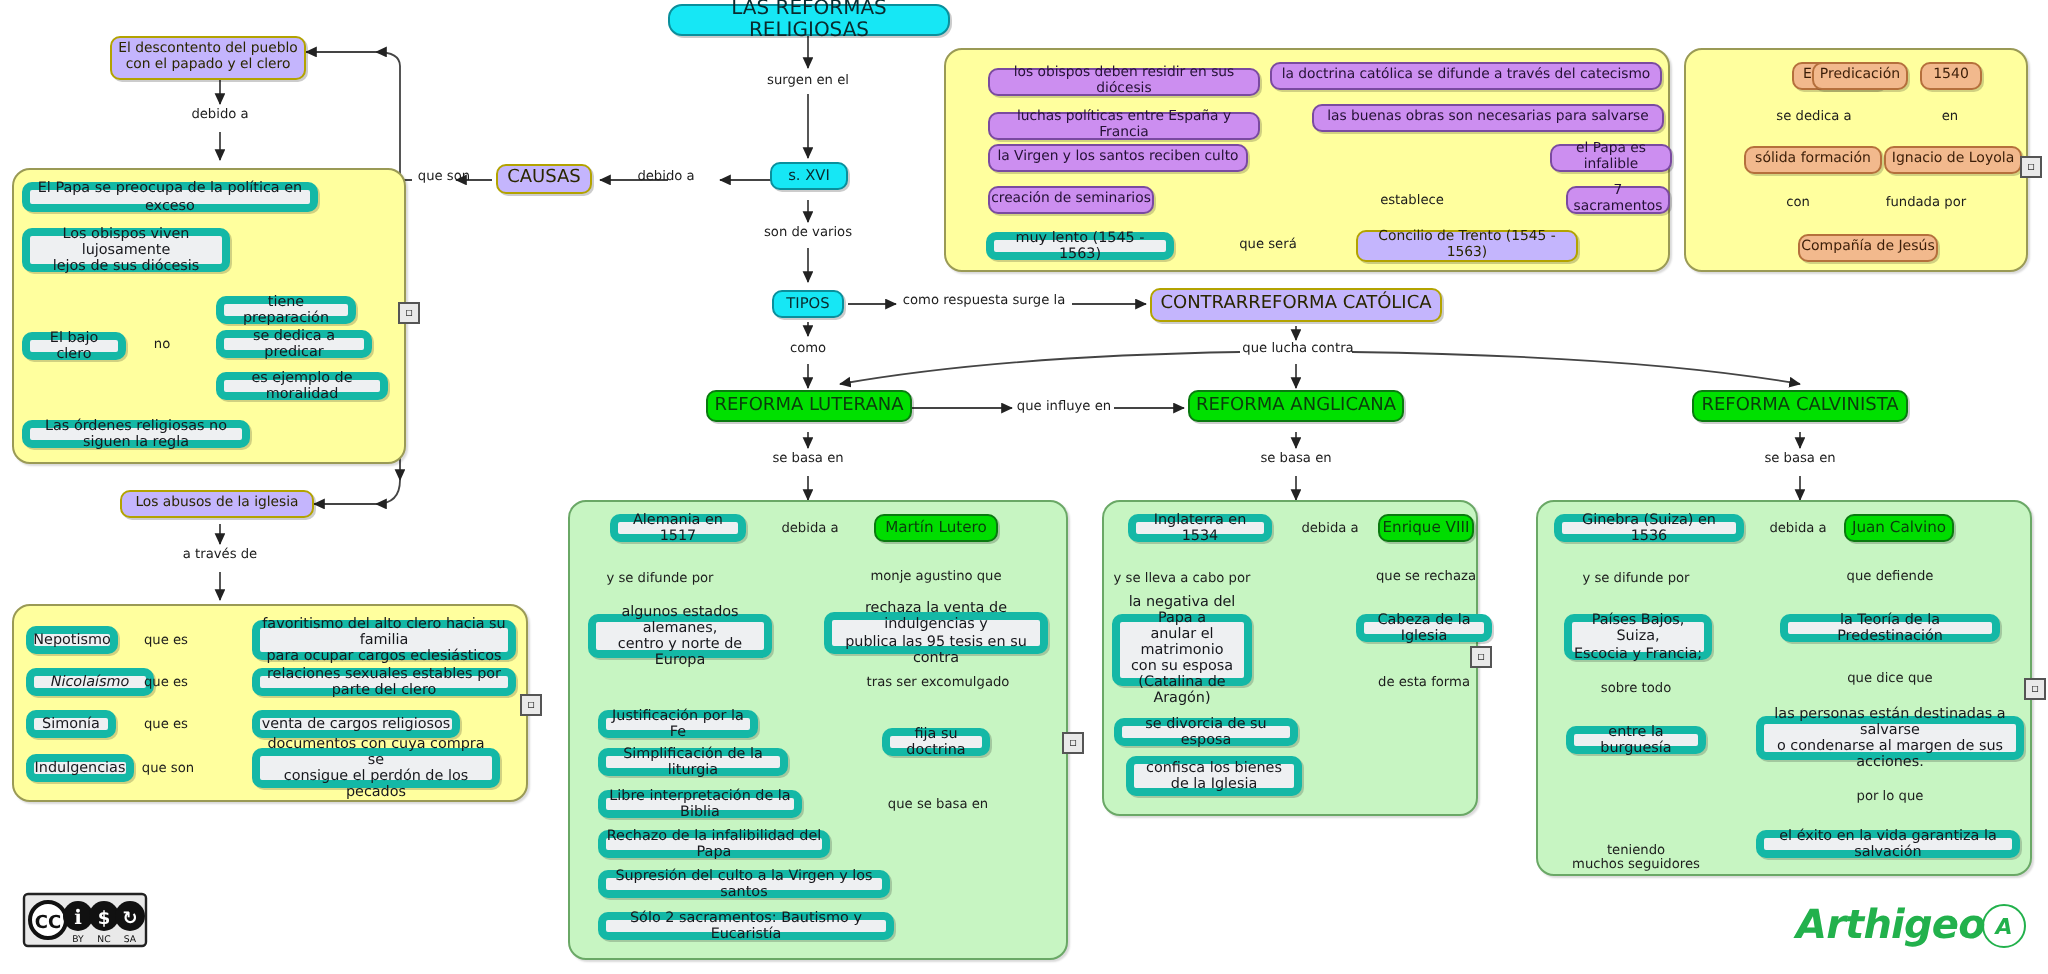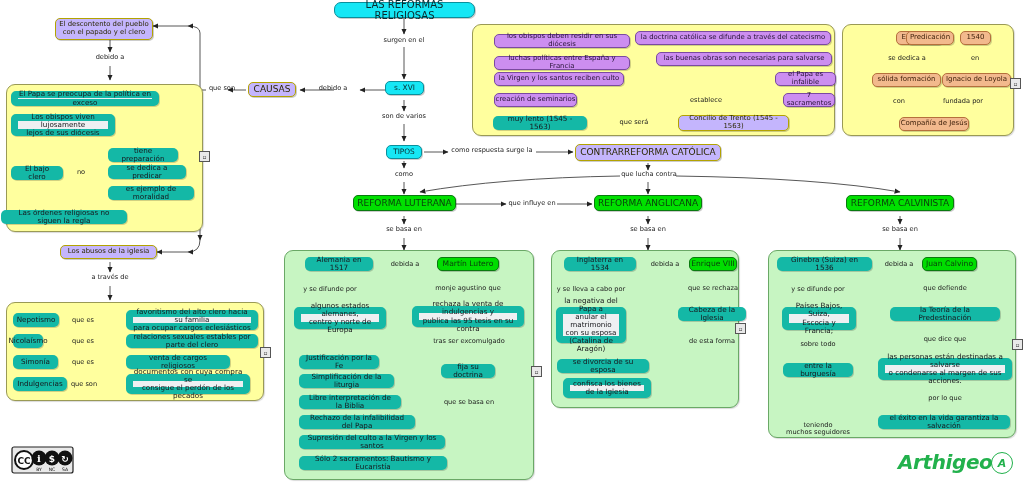--- a/index.html
+++ b/index.html
@@ -6,21 +6,21 @@
   body{font-family:"DejaVu Sans","Liberation Sans",sans-serif;}
   #stage{position:relative;width:1024px;height:487px;background:#fff;overflow:hidden;}
   svg.edges{position:absolute;left:0;top:0;width:1024px;height:487px;pointer-events:none;}
 
   
   .node{position:absolute;box-sizing:border-box;display:flex;align-items:center;
         justify-content:center;text-align:center;border-radius:5px;
         line-height:1.12;white-space:pre-line;}
 
   
-  .plain{background:#eef0f2;border:7px solid #14b8a6;color:#17171c;
+  .plain{background:#eef0f2;border:4px solid #14b8a6;color:#17171c;
          font-size:7.2px;box-shadow:1px 1px 0 rgba(0,0,0,.18);}
   
   .cyan{background:#16e7f5;border:1.4px solid #0a8f9c;color:#0a2a2e;font-size:10px;
         border-radius:7px;box-shadow:1px 1px 0 rgba(0,0,0,.2);}
   .cyan.small{font-size:7.4px;border-radius:5px;}
   
   .yellow{background:#c4b5fd;border:1.4px solid #b3a300;color:#2a2600;font-size:9px;
           box-shadow:1px 1px 0 rgba(0,0,0,.2);}
   .yellow.tiny{font-size:6.9px;}
   
@@ -230,32 +230,32 @@
   <div class="lbl" style="left:88px;top:54px;width:44px;">debido a</div>
 
   <div class="node plain" style="left:11px;top:91px;width:148px;height:15px;">El Papa se preocupa de la política en exceso</div>
   <div class="node plain" style="left:11px;top:114px;width:104px;height:22px;">Los obispos viven lujosamente
 lejos de sus diócesis</div>
   <div class="node plain" style="left:11px;top:166px;width:52px;height:14px;">El bajo clero</div>
   <div class="lbl" style="left:74px;top:169px;width:14px;">no</div>
   <div class="node plain" style="left:108px;top:148px;width:70px;height:14px;">tiene preparación</div>
   <div class="node plain" style="left:108px;top:165px;width:78px;height:14px;">se dedica a predicar</div>
   <div class="node plain" style="left:108px;top:186px;width:86px;height:14px;">es ejemplo de moralidad</div>
-  <div class="node plain" style="left:1px;top:210px;width:126px;height:14px;">Las órdenes religiosas no siguen la regla</div>
+  <div class="node plain" style="left:11px;top:210px;width:114px;height:14px;">Las órdenes religiosas no siguen la regla</div>
   <div class="widget" style="left:199px;top:151px;">▫</div>
 
   <div class="node yellow tiny" style="left:60px;top:245px;width:97px;height:14px;">Los abusos de la iglesia</div>
   <div class="lbl" style="left:86px;top:274px;width:48px;">a través de</div>
 
   <div class="node plain" style="left:13px;top:313px;width:46px;height:14px;">Nepotismo</div>
   <div class="lbl" style="left:70px;top:317px;width:26px;">que es</div>
   <div class="node plain" style="left:126px;top:310px;width:132px;height:20px;">favoritismo del alto clero hacia su familia
 para ocupar cargos eclesiásticos</div>
 
-  <div class="node plain" style="left:13px;top:334px;width:30px;height:14px;">Nicolaísmo</div>
+  <div class="node plain" style="left:13px;top:334px;width:64px;height:14px;font-style:italic;">Nicolaísmo</div>
   <div class="lbl" style="left:70px;top:338px;width:26px;">que es</div>
   <div class="node plain" style="left:126px;top:334px;width:132px;height:14px;">relaciones sexuales estables por parte del clero</div>
 
   <div class="node plain" style="left:13px;top:355px;width:45px;height:14px;">Simonía</div>
   <div class="lbl" style="left:70px;top:359px;width:26px;">que es</div>
   <div class="node plain" style="left:126px;top:355px;width:104px;height:14px;">venta de cargos religiosos</div>
 
   <div class="node plain" style="left:13px;top:377px;width:54px;height:14px;">Indulgencias</div>
   <div class="lbl" style="left:70px;top:381px;width:28px;">que son</div>
   <div class="node plain" style="left:126px;top:374px;width:124px;height:20px;">documentos con cuya compra se

